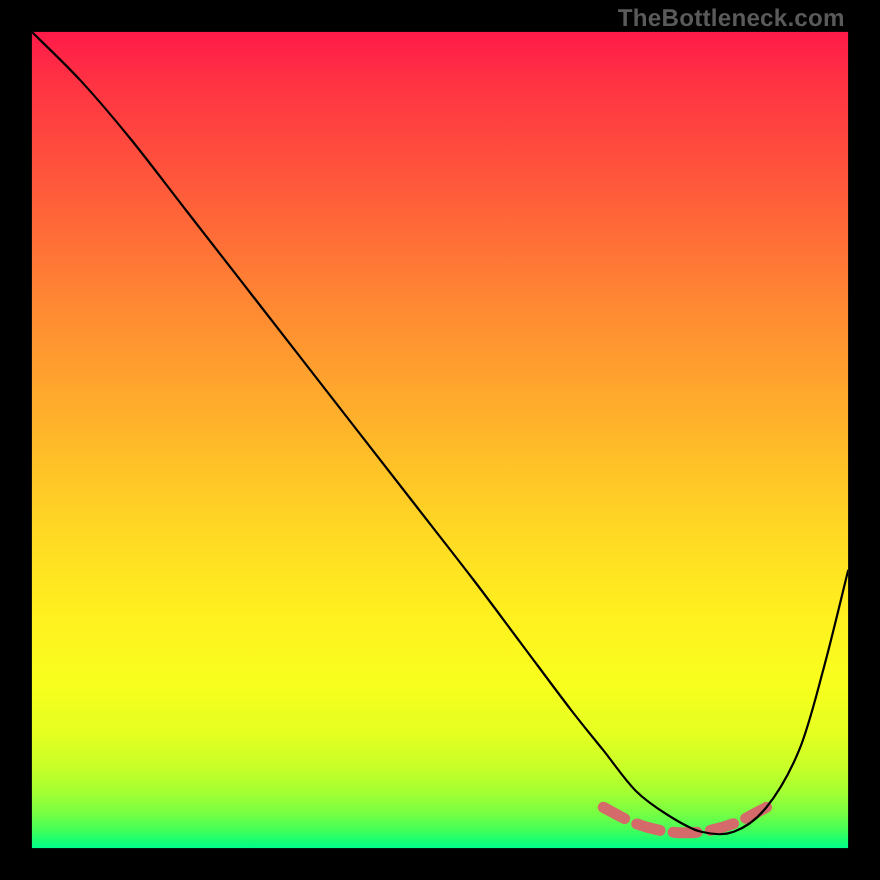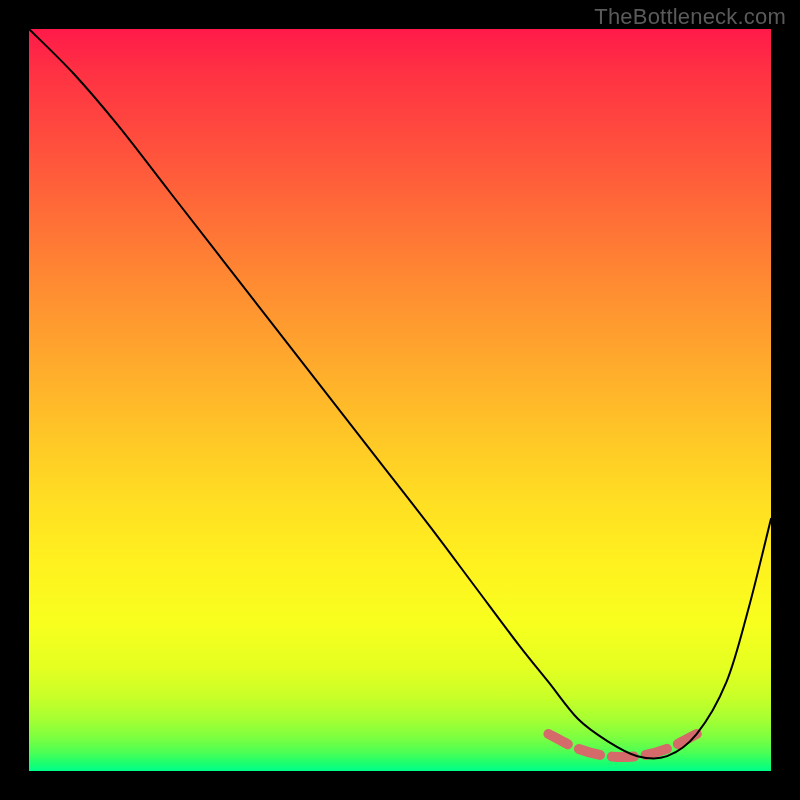--- a/index.html
+++ b/index.html
@@ -13,24 +13,24 @@
   }
   .frame {
     position: relative;
     width: 800px;
     height: 800px;
     background: #000000;
   }
   .watermark {
     position: absolute;
     top: 4px;
-    right: 14px;
+    right: 32px;
     color: #5a5a5a;
     font-size: 22px;
-    font-weight: normal;
+    font-weight: bold;
     letter-spacing: 0.2px;
     z-index: 20;
     text-align: right;
   }
   .plot {
     position: absolute;
     left: 29px;
     top: 29px;
     width: 742px;
     height: 742px;

